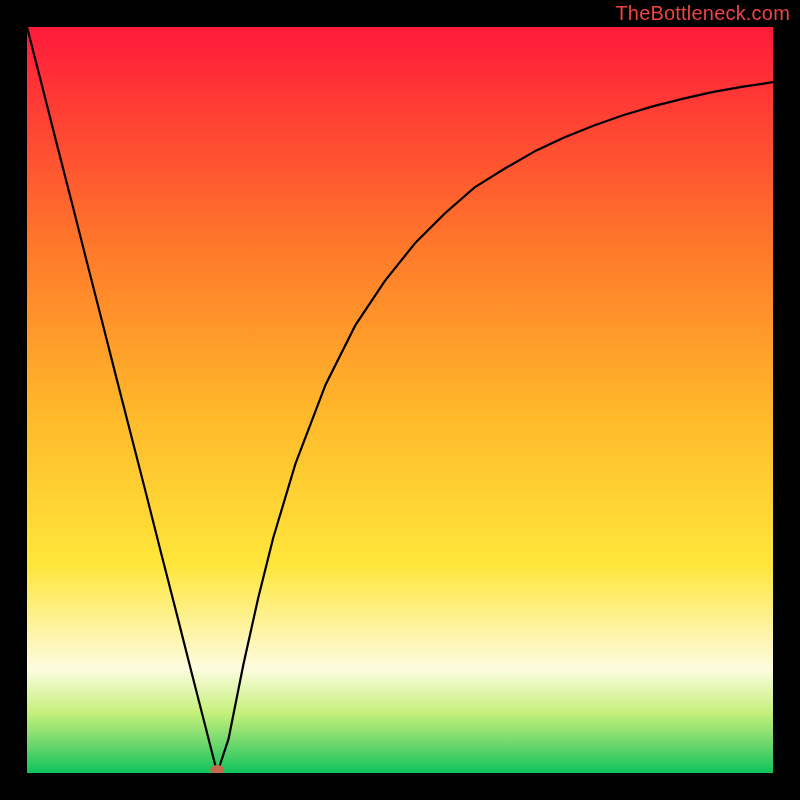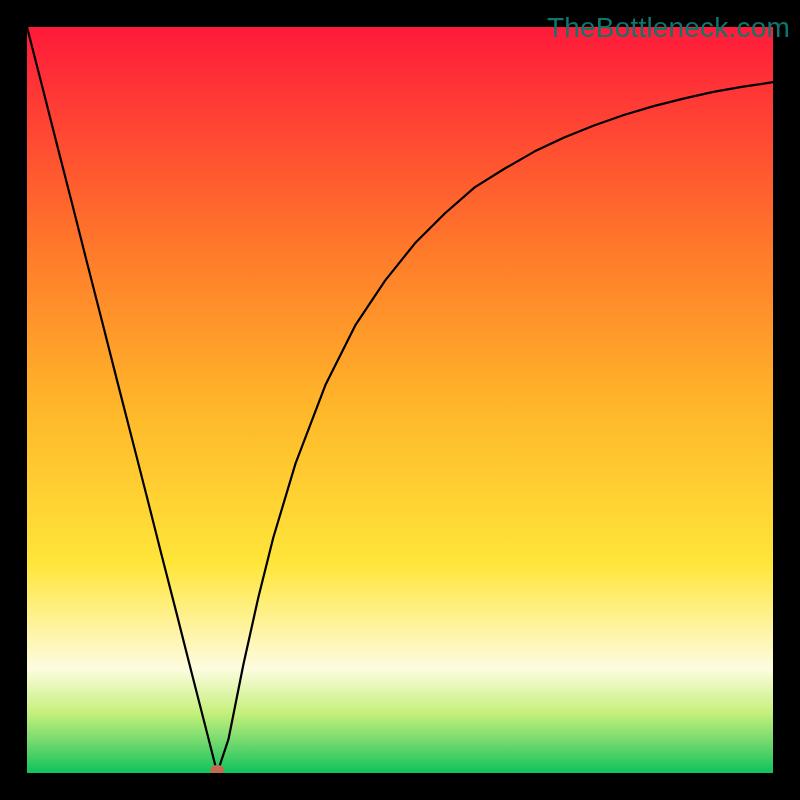--- a/index.html
+++ b/index.html
@@ -14,26 +14,25 @@
   .container {
     position: relative;
     width: 800px;
     height: 800px;
     background: #000;
   }
   .watermark {
     position: absolute;
     top: 2px;
     right: 10px;
-    color: #0f766e;
-    font-size: 28px;
+    color: #ef4444;
+    font-size: 20px;
     font-weight: 400;
     z-index: 20;
     letter-spacing: 0.2px;
-    margin-top: 10px;
   }
   .plot-frame {
     position: absolute;
     left: 27px;
     top: 27px;
     width: 746px;
     height: 746px;
   }
   svg {
     display: block;

